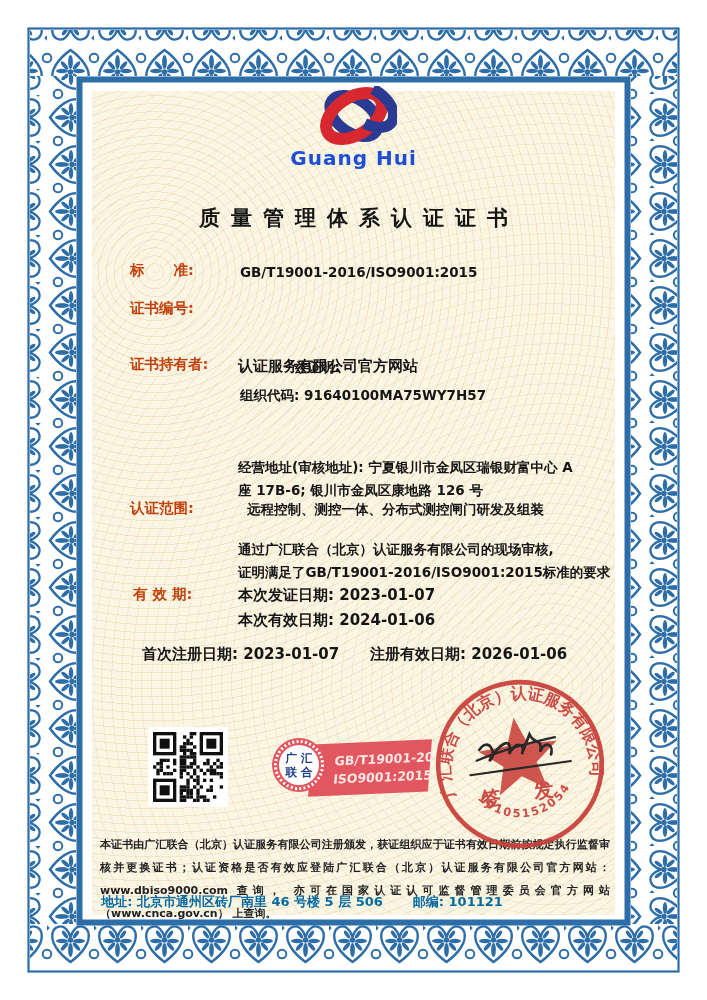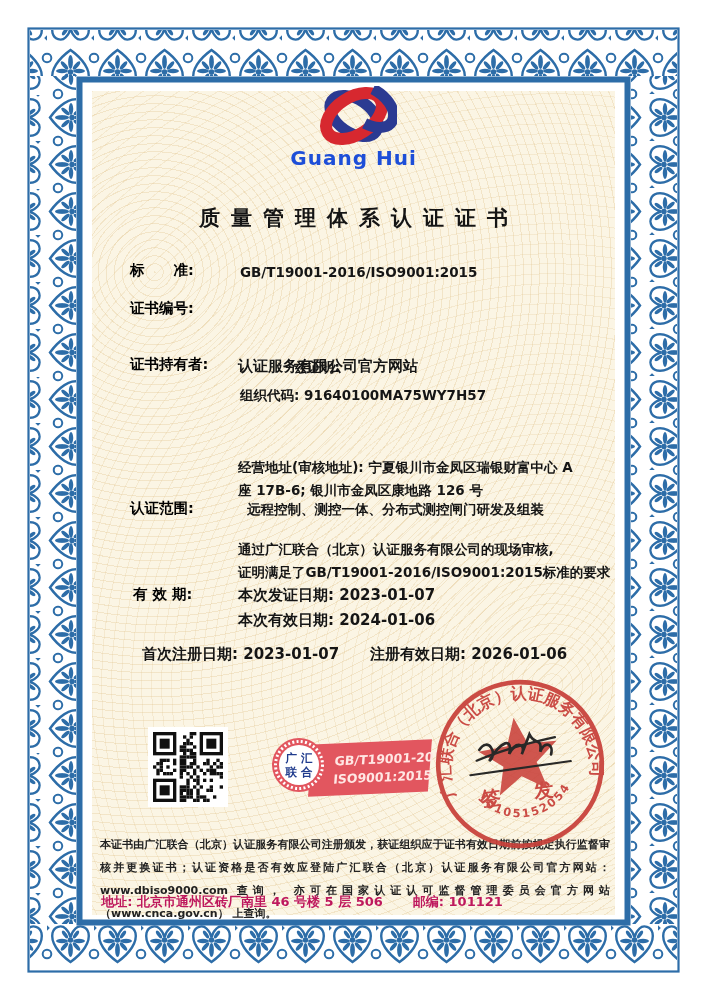--- a/index.html
+++ b/index.html
@@ -11,26 +11,26 @@
   .panel{
     position:absolute;left:92px;top:91px;width:523px;height:824px;
     background:
       repeating-radial-gradient(circle at 12% 22%, rgba(222,190,132,.30) 0 1px, rgba(0,0,0,0) 1px 8px),
       repeating-radial-gradient(circle at 88% 72%, rgba(222,190,132,.22) 0 1px, rgba(0,0,0,0) 1px 10px),
       #FBF5E4;
   }
   .abs{position:absolute;}
   .brand-name{left:92px;top:146px;width:523px;text-align:center;font-size:20px;font-weight:800;color:#1d4ed8;letter-spacing:1px;}
   .title{left:92px;top:204px;width:523px;text-align:center;font-size:21px;font-weight:800;color:#141414;letter-spacing:11px;text-indent:11px;white-space:nowrap;}
-  .lab{font-size:14.5px;font-weight:800;color:#000000;white-space:pre;}
+  .lab{font-size:14.5px;font-weight:800;color:#c2410c;white-space:pre;}
   .val{font-size:13.5px;font-weight:700;color:#151515;}
   .big{font-size:15px;}
   .wrapblk{width:352px;line-height:23px;}
   .notice{left:100px;top:833px;width:510px;font-size:11px;font-weight:700;line-height:23px;color:#222;text-align:justify;}
-  .addr-row{left:92px;top:893px;width:420px;display:flex;justify-content:center;gap:30px;font-size:13px;font-weight:800;color:#be185d;}
+  .addr-row{left:92px;top:893px;width:420px;display:flex;justify-content:center;gap:30px;font-size:13px;font-weight:800;color:#0369a1;}
   .banner{
     left:310px;top:742px;width:120px;height:52px;background:#E2565F;
     transform:rotate(-2.5deg) skewX(-7deg);
     display:flex;flex-direction:column;justify-content:center;gap:3px;padding-left:24px;box-sizing:border-box;
   }
   .banner .bl{color:#FFE7E4;font-size:12.5px;font-weight:700;white-space:nowrap;}
   .emblem{left:269px;top:734px;z-index:3;}
   .seal{left:432px;top:676px;z-index:5;opacity:.93;pointer-events:none;}
   .qr{left:148px;top:727px;}
 </style>

